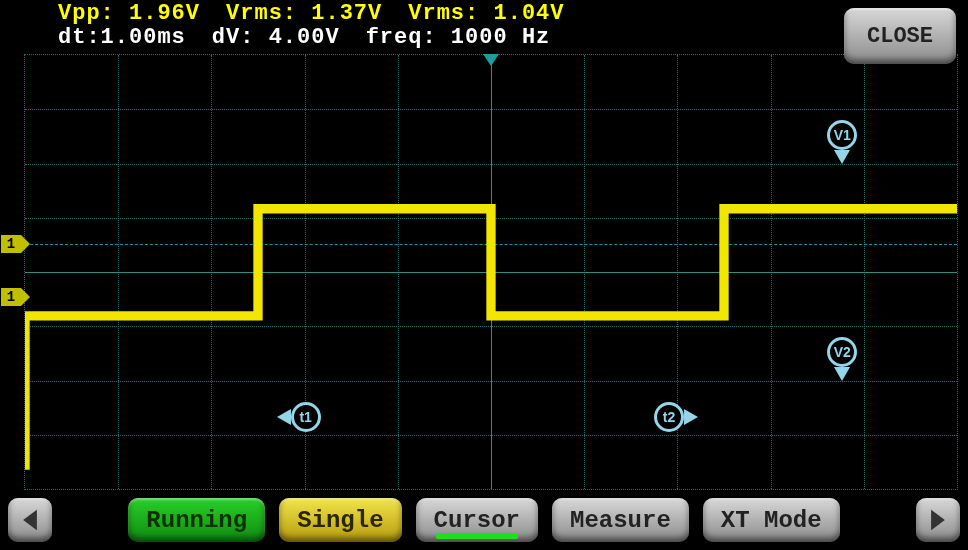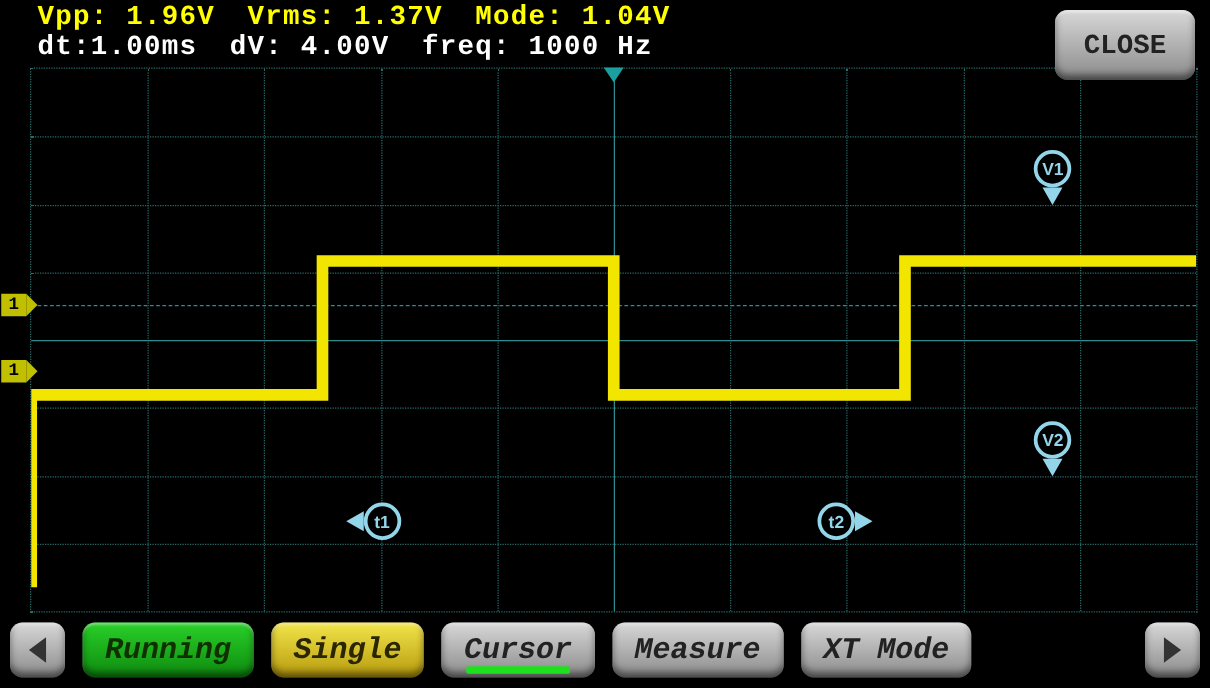--- a/index.html
+++ b/index.html
@@ -23,20 +23,21 @@
     right: 10px;
     height: 50px;
     z-index: 20;
   }
   .readouts .line {
     display: flex;
     gap: 26px;
     font-size: 22px;
     letter-spacing: 1px;
     line-height: 24px;
+    margin-left: 28px;
   }
   .readouts .yellow { color: #ffff00; }
   .readouts .white  { color: #ffffff; }
 
   .close-btn {
     position: absolute;
     top: 8px;
     right: 12px;
     height: 56px;
     width: 112px;
@@ -177,30 +178,30 @@
   .nav-btn svg{ width:18px; height:24px; }
   .btn { padding:0 18px; }
   .btn.green  { background:linear-gradient(#28d028,#0f8a0f); color:#103000; }
   .btn.yellow { background:linear-gradient(#f2e54a,#b69a0d); color:#2a2600; }
   .btn.gray   { background:linear-gradient(#d8d8d8,#8a8a8a); color:#222; }
   .btn .under{
     position:absolute; height:6px; background:#1fe01f;
     border-radius:2px; bottom:3px;
   }
   .btn.has-under{ position:relative; }
-  .controls .mid { flex:1; display:flex; gap:14px;font-style:italic; }
+  .controls .mid { flex:1; display:flex; justify-content:center; gap:14px; }
 </style>
 </head>
 <body>
 
 <div class="readouts">
   <div class="line">
     <span class="yellow">Vpp: 1.96V</span>
     <span class="yellow">Vrms: 1.37V</span>
-    <span class="yellow">Mode: 1.04V</span>
+    <span class="yellow">Vrms: 1.04V</span>
   </div>
   <div class="line">
     <span class="white">dt:1.00ms</span>
     <span class="white">dV: 4.00V</span>
     <span class="white">freq: 1000 Hz</span>
   </div>
 </div>
 
 <div class="close-btn">
   <span>CLOSE</span>

